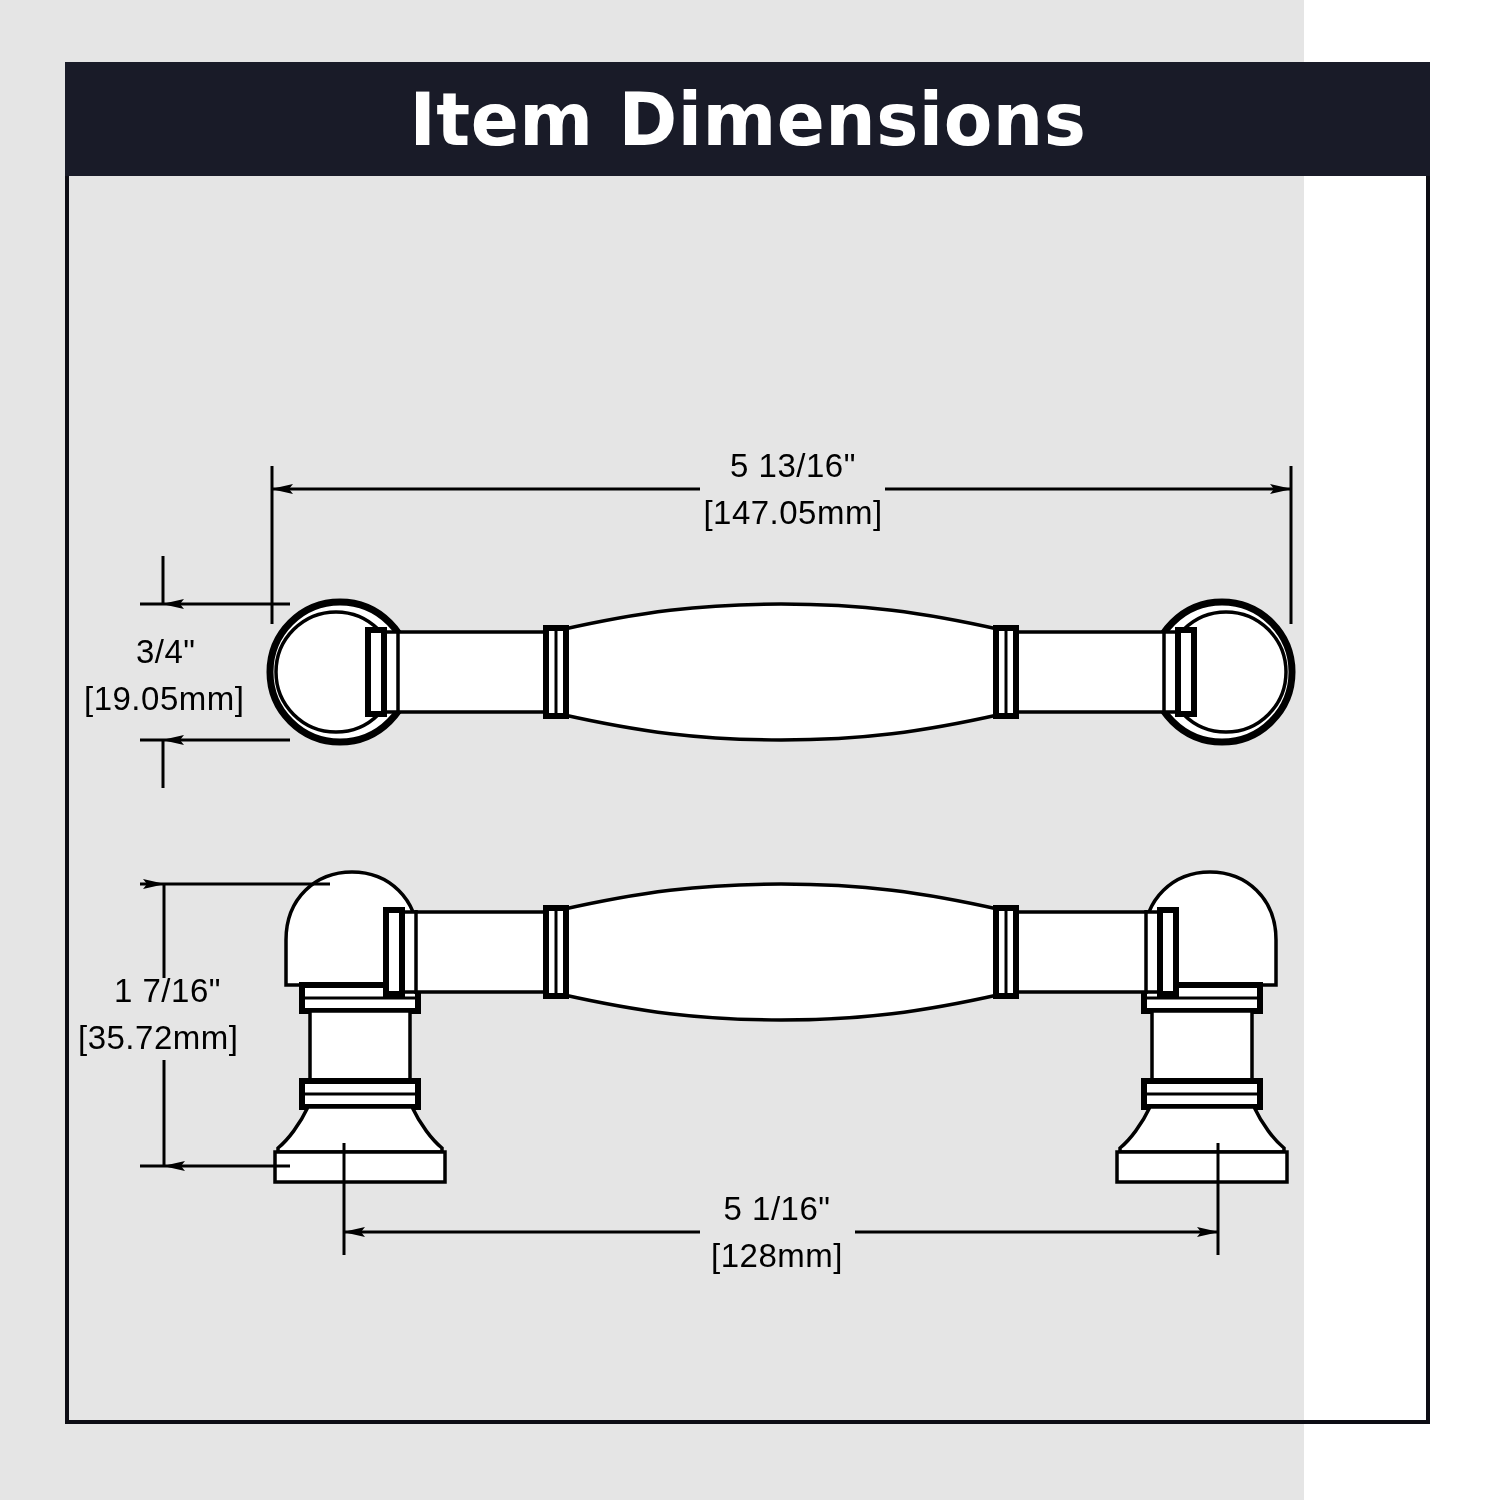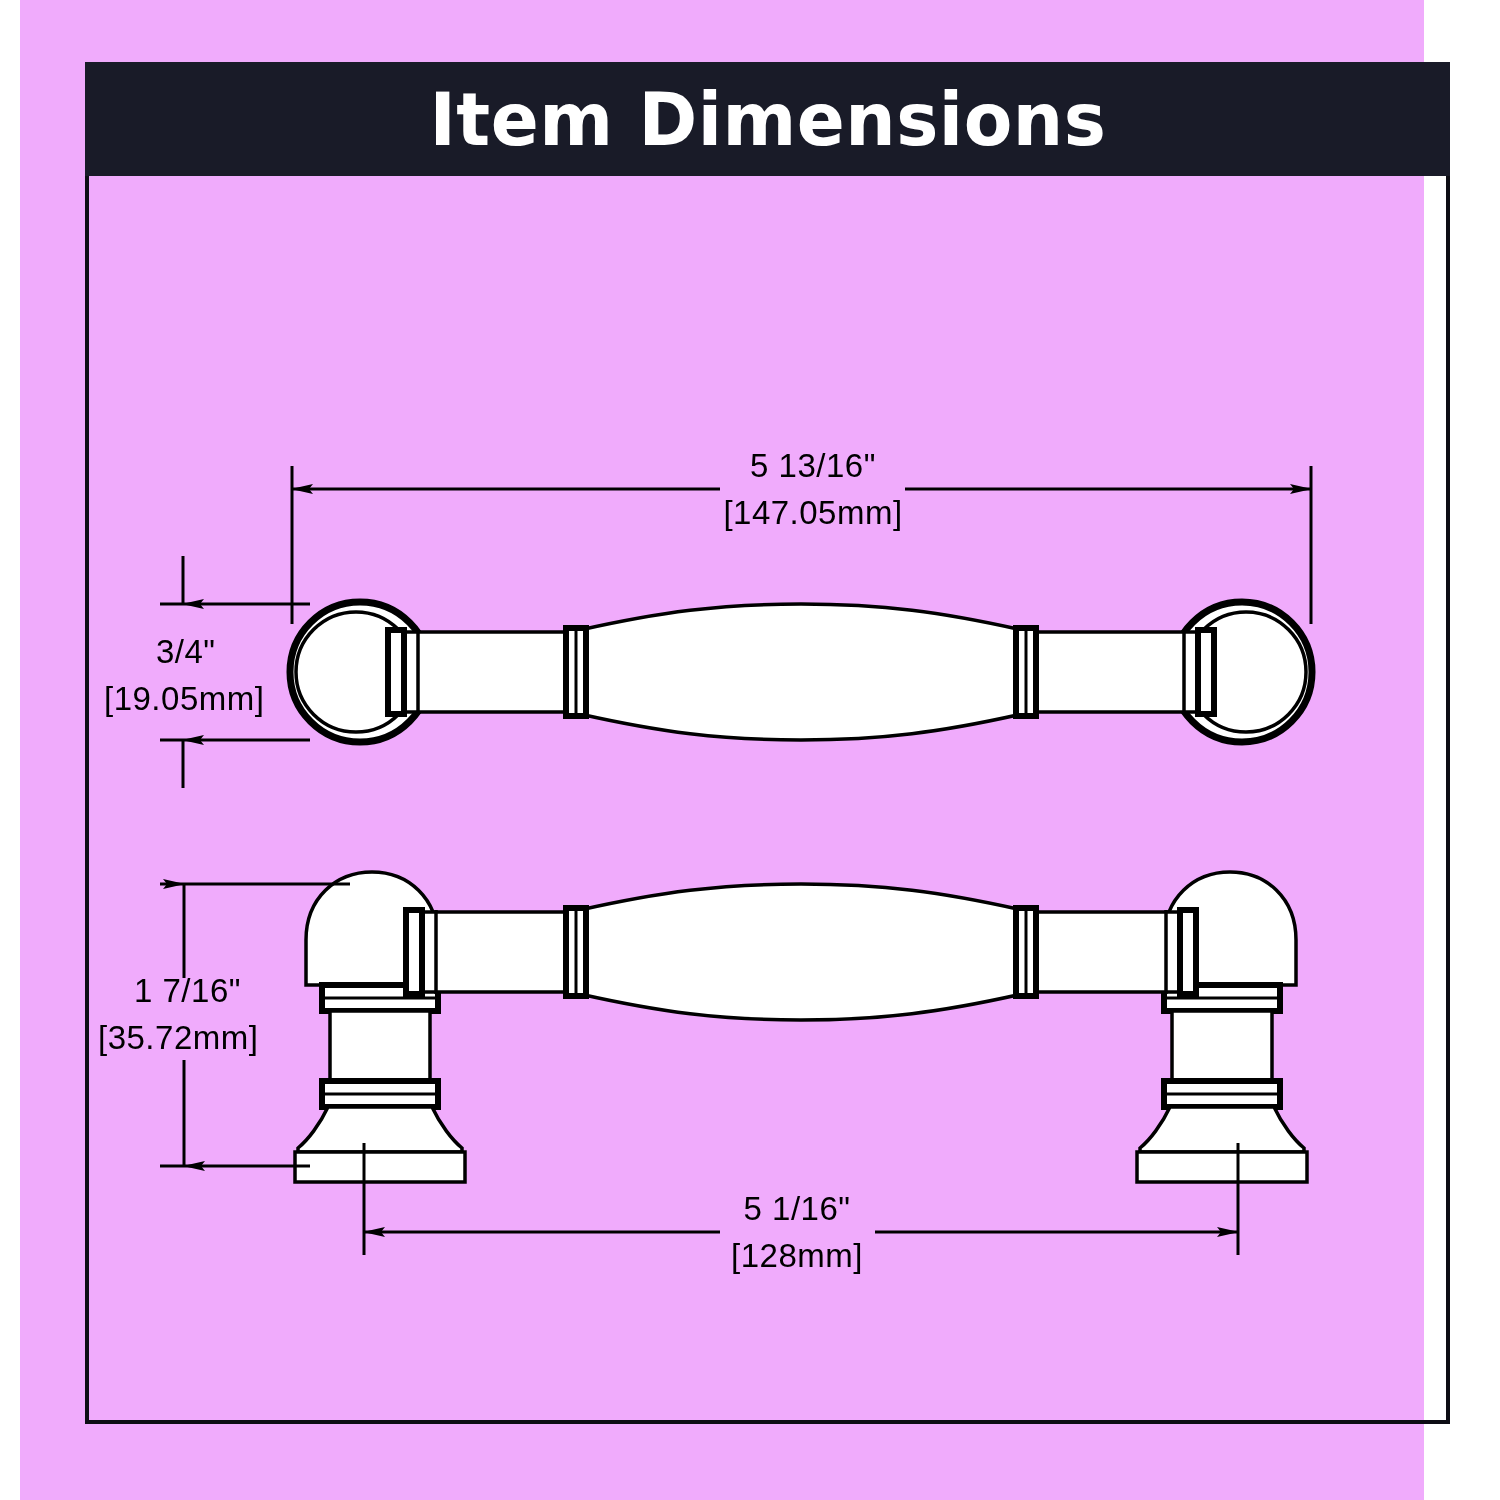--- a/index.html
+++ b/index.html
@@ -8,24 +8,23 @@
     background: #ffffff;
   }
   body {
     width: 1500px;
     height: 1500px;
     font-family: "Liberation Sans", sans-serif;
     overflow: hidden;
   }
   #page {
     position: relative;
-    width: 1404px;
+    width: 1304px;
     height: 1500px;
-    background: #f0abfc;
-    margin-left: 20px;
+    background: #e5e5e5;
   }
   .frame {
     position: absolute;
     left: 65px;
     top: 62px;
     width: 1365px;
     height: 1362px;
     border: 4px solid #0d0d14;
     box-sizing: border-box;
   }

